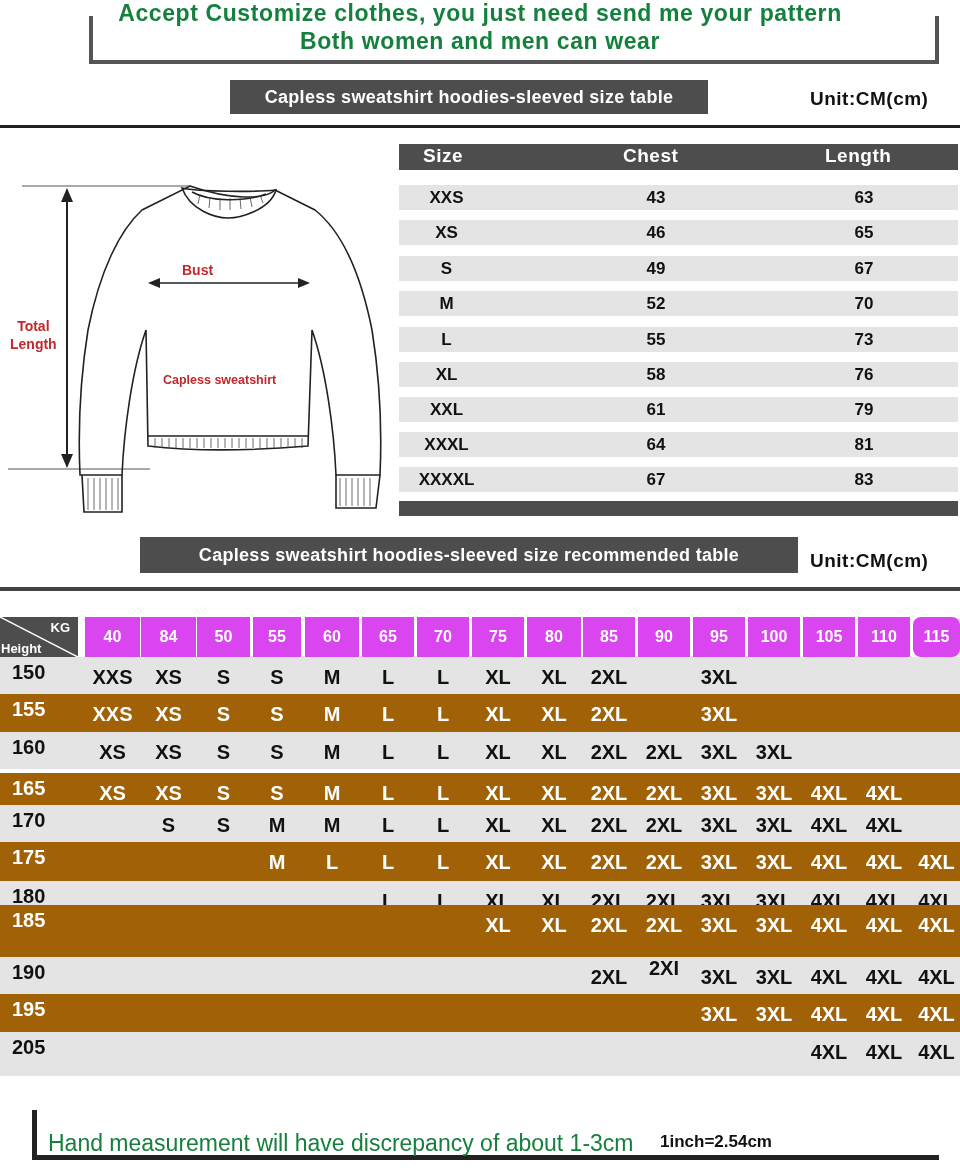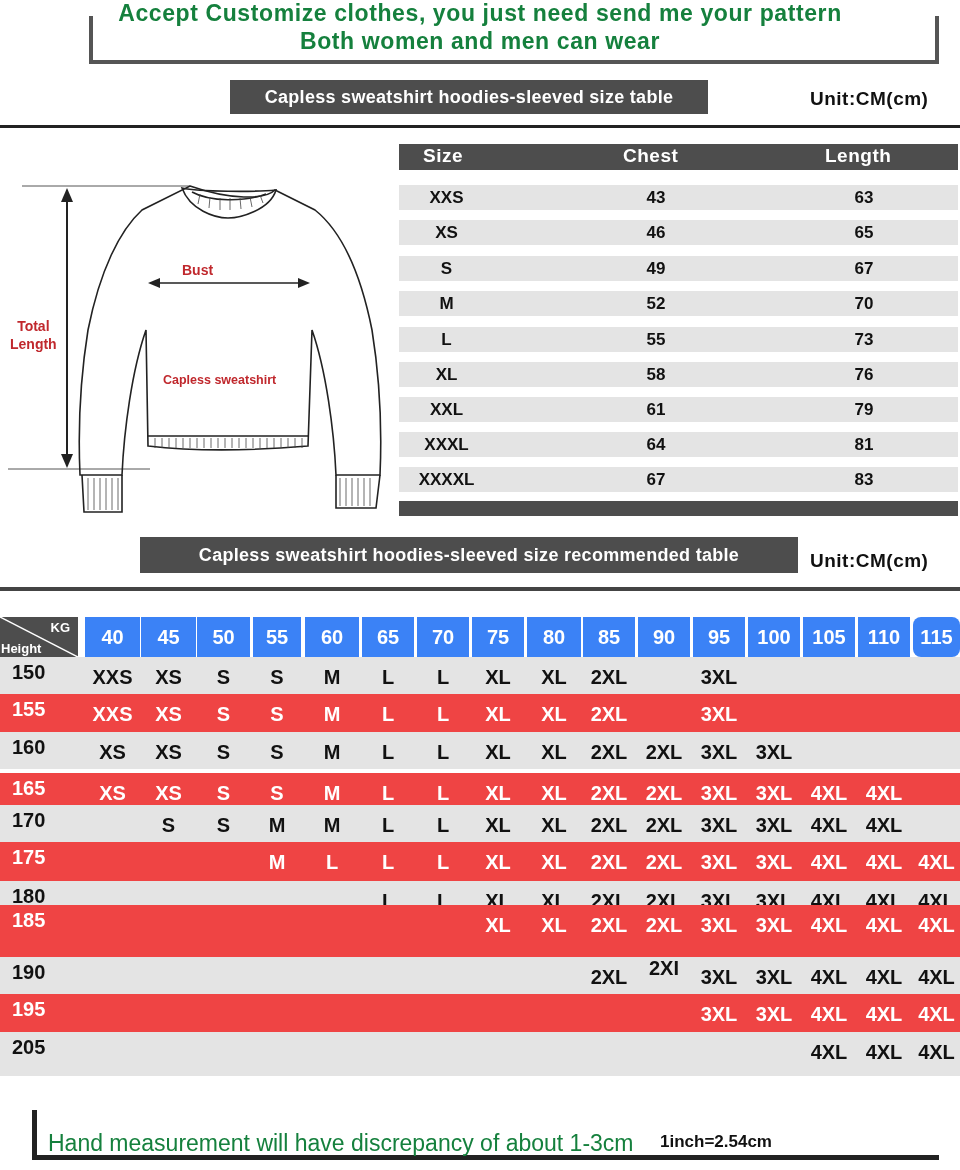--- a/index.html
+++ b/index.html
@@ -59,26 +59,26 @@
 
   
   .rec { position: absolute; left: 0; top: 617px; width: 960px; }
   .rec-corner {
     position: absolute; left: 0; top: 0; width: 78px; height: 40px; background: #4d4d4d; overflow: hidden;
   }
   .rec-corner .kg { position: absolute; right: 8px; top: 3px; color: #fff; font-weight: bold; font-size: 13px; }
   .rec-corner .ht { position: absolute; left: 1px; bottom: 1px; color: #fff; font-weight: bold; font-size: 13px; }
   .rec-corner svg { position: absolute; left: 0; top: 0; }
   .kg-cell {
-    position: absolute; top: 0; height: 40px; background: #3b82f6; color: #fff;
-    font-weight: bold; font-size: 20px; text-align: center; line-height: 40px;
+    position: absolute; top: 0; height: 40px; background: #d946ef; color: #fff;
+    font-weight: bold; font-size: 16px; text-align: center; line-height: 40px;
   }
   .rec-row { position: absolute; left: 0; width: 960px; }
   .rec-row.light { background: #e4e4e4; color: #111; }
-  .rec-row.dark { background: #ef4444; color: #fff; }
+  .rec-row.dark { background: #a16207; color: #fff; }
   .rec-row .h { position: absolute; left: 12px; font-weight: bold; font-size: 20px; }
   .rec-row .v { position: absolute; font-weight: bold; font-size: 20px; text-align: center; width: 56px; }
 
   
   .note-frame {
     position: absolute; left: 32px; top: 1110px; width: 907px; height: 50px;
     border-left: 5px solid #222; border-bottom: 5px solid #222;
   }
   .note-left { position: absolute; left: 48px; top: 1130px; font-weight: normal; font-size: 23px; color: #15803d; }
   .note-right { position: absolute; left: 660px; top: 1132px; font-weight: bold; font-size: 17px; color: #111; }
@@ -231,21 +231,21 @@
 
 <div class="rec" id="rec">
   <div class="rec-corner">
     <svg width="78" height="40">
         <line x1="0" y1="0" x2="78" y2="40" stroke="#fff" stroke-width="1.5"></line>
       </svg>
     <span class="kg">KG</span>
     <span class="ht">Height</span>
   </div>
 <div class="kg-cell" style="left: 85px; width: 55px;">40</div>
-    <div class="kg-cell" style="left: 141px; width: 55px;">45</div>
+    <div class="kg-cell" style="left: 141px; width: 55px;">84</div>
     <div class="kg-cell" style="left: 197px; width: 53px;">50</div>
     <div class="kg-cell" style="left: 253px; width: 48px;">55</div>
     <div class="kg-cell" style="left: 305px; width: 54px;">60</div>
     <div class="kg-cell" style="left: 362px; width: 52px;">65</div>
     <div class="kg-cell" style="left: 417px; width: 52px;">70</div>
     <div class="kg-cell" style="left: 472px; width: 52px;">75</div>
     <div class="kg-cell" style="left: 527px; width: 54px;">80</div>
     <div class="kg-cell" style="left: 583px; width: 52px;">85</div>
     <div class="kg-cell" style="left: 638px; width: 52px;">90</div>
     <div class="kg-cell" style="left: 693px; width: 52px;">95</div>

